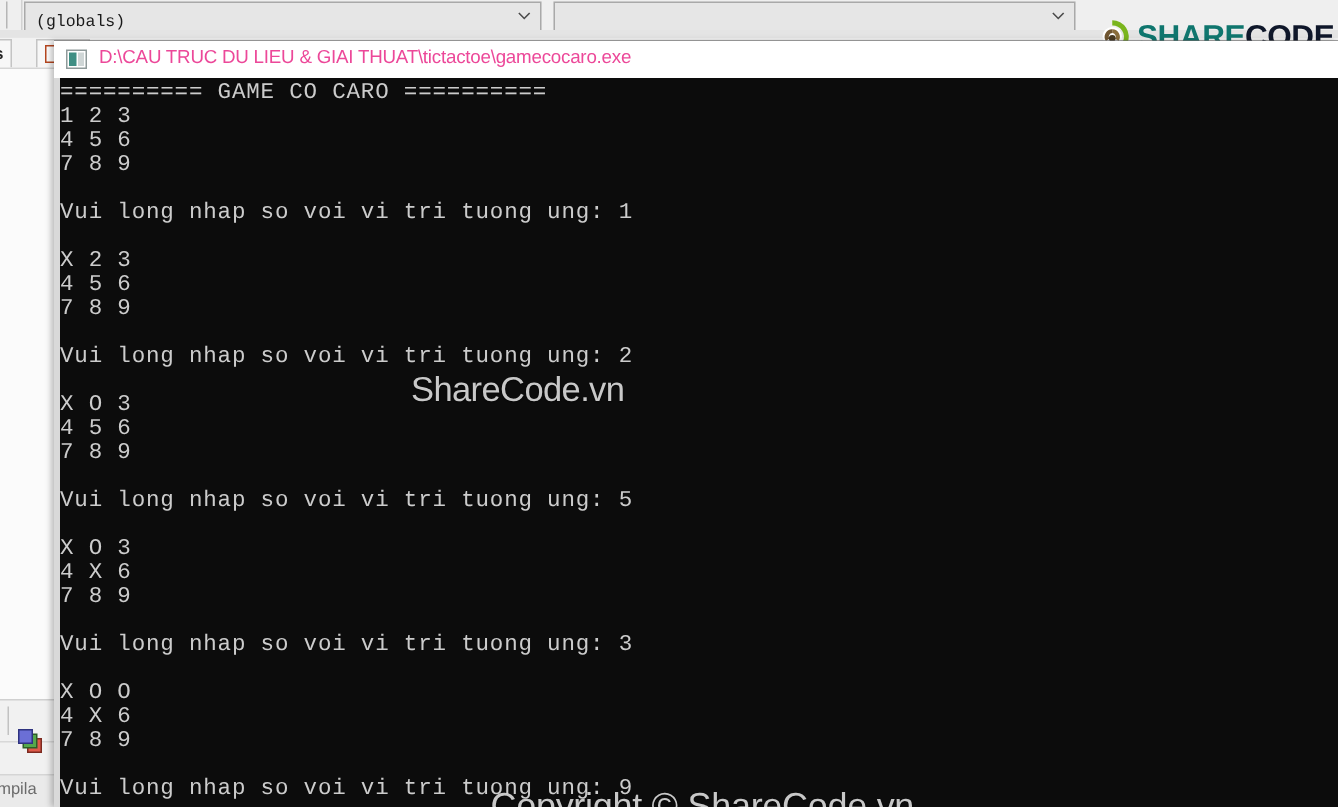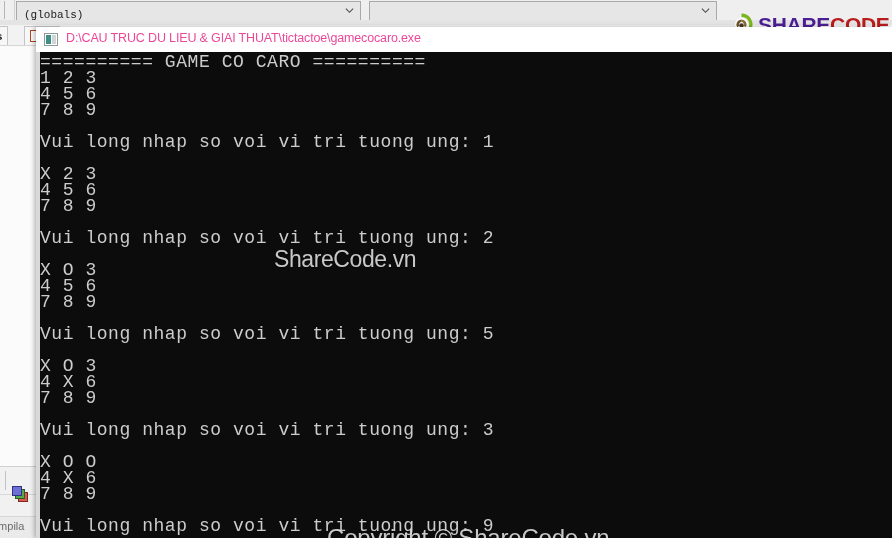--- a/index.html
+++ b/index.html
@@ -195,22 +195,22 @@
   }
   #logo-mark { width: 25px; height: 25px; flex: none; }
   #logo-wordmark {
     font-family: "Liberation Sans", sans-serif;
     font-size: 21px;
     font-weight: bold;
     letter-spacing: -0.3px;
     white-space: nowrap;
     line-height: 1;
   }
-  .logo-share { color: #4c1d95; margin-top: 20px; }
-  .logo-code  { color: #b91c1c; margin-top: 19px; }
+  .logo-share { color: #0f766e; margin-top: 20px; }
+  .logo-code  { color: #0f172a; margin-top: 19px; }
   .logo-vn    { color: #7ab51d; }
 
   
   #console-window {
     position: absolute;
     left: 36px; top: 27px;
     width: 856px; height: 511px;
     background: #0c0c0c;
     box-shadow: -2px 0 4px rgba(0,0,0,0.25);
     overflow: hidden;
@@ -264,21 +264,21 @@
     left: 4px; top: 25px;
     width: 852px; height: 486px;
     background: #0c0c0c;
     overflow: hidden;
   }
   #console-text {
     position: absolute;
     left: 0px; top: 2px;
     margin: 0;
     font-family: "Liberation Mono", monospace;
-    font-size: 18px;
+    font-size: 15px;
     line-height: 16px;
     color: #cccccc;
     white-space: pre;
     letter-spacing: 0.55px;
   }
 
   
   .watermark {
     position: absolute;
     font-family: "Liberation Sans", sans-serif;

